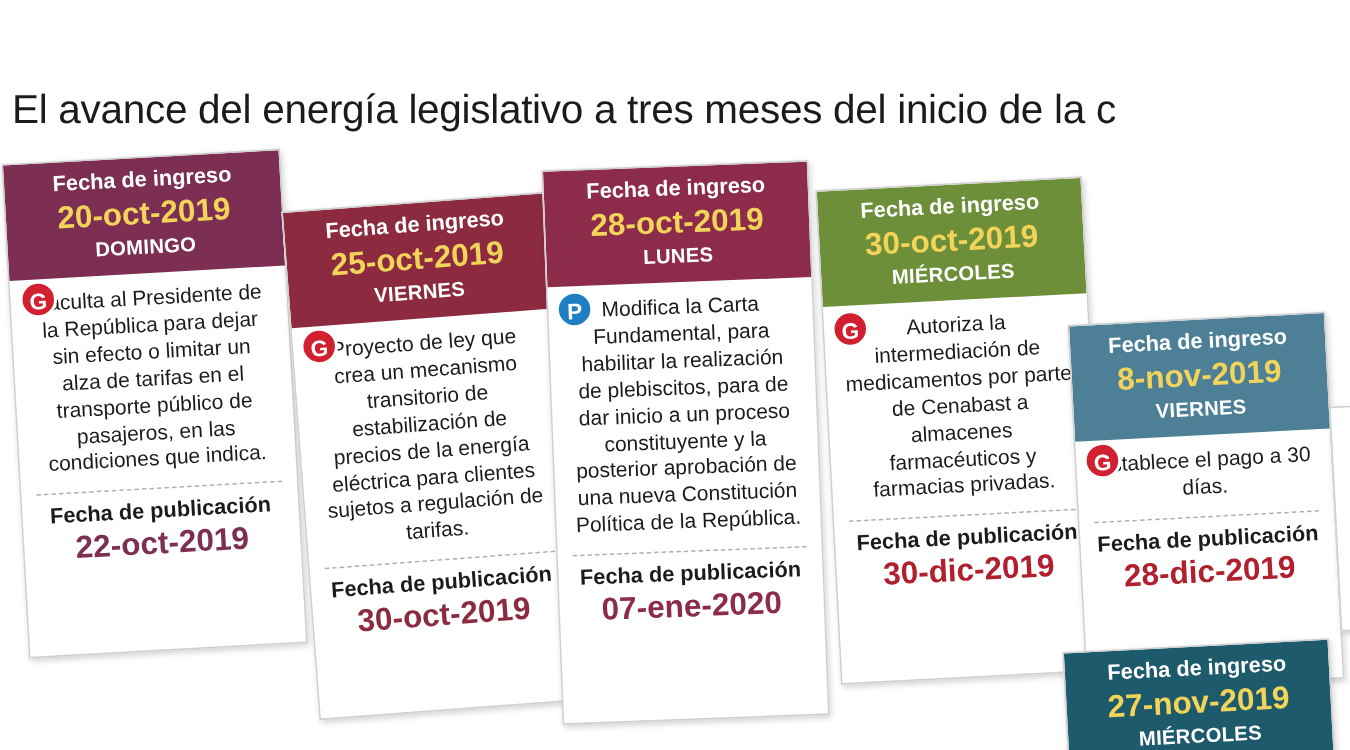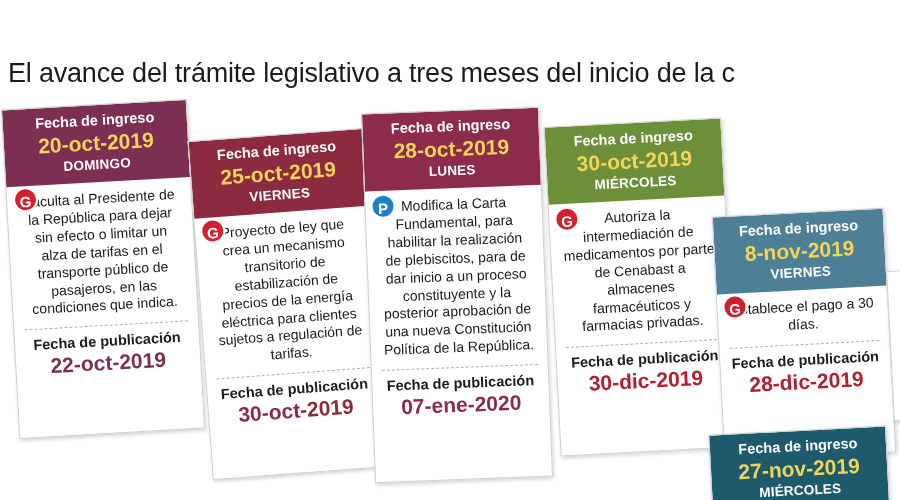--- a/index.html
+++ b/index.html
@@ -106,21 +106,21 @@
   .pub-date {
     text-align: center;
     font-size: 21px;
     font-weight: bold;
     margin-top: 2px;
   }
 </style>
 </head>
 <body>
 
-<div id="headline">El avance del trámite legislativo a tres meses del inicio de la c</div>
+<div id="headline">El avance del energía legislativo a tres meses del inicio de la c</div>
 
 <div class="board">
 
   <div class="card" style="left:10px; top:4px; width:186px; height:330px; transform: rotate(-3.2deg);">
     <div class="card-head" style="background:#7c2f52;">
       <div class="head-label">Fecha de ingreso</div>
       <div class="head-date" style="color:#f2d45a;">20-oct-2019</div>
       <div class="head-day" style="color:#ffffff;">DOMINGO</div>
     </div>
     <div class="badge" style="background:#d1202f; left:6px; top:78px;">G</div>

